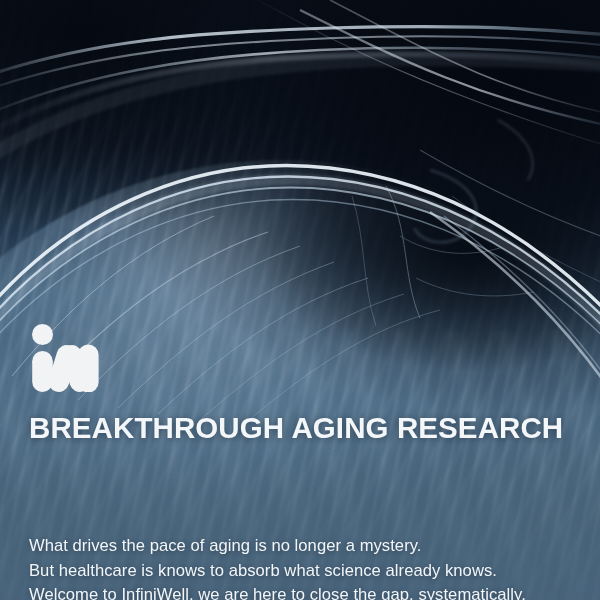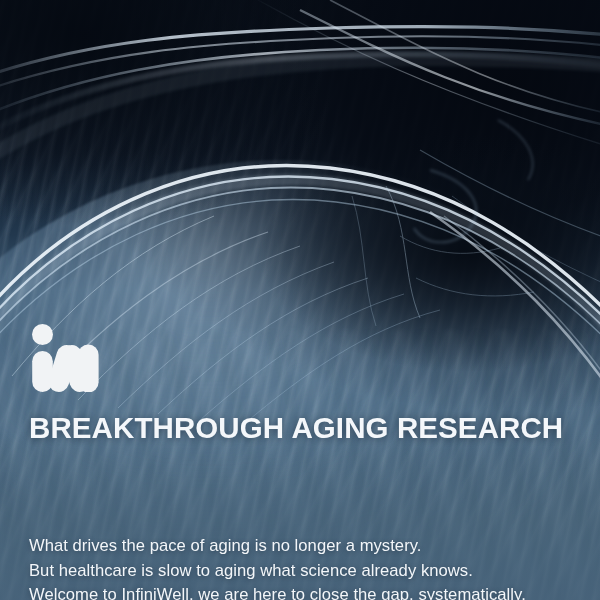--- a/index.html
+++ b/index.html
@@ -329,18 +329,18 @@
 
       <rect x="49" y="20.5" width="20.6" height="48" rx="10.3" fill="#f1f3f5"></rect>
     </svg>
 
     <div id="headline">
       <span class="hl">BREAKTHROUGH AGING RESEARCH</span>
     </div>
 
     <div id="subcopy">
       <span class="sl">What drives the pace of aging is no longer a mystery.</span>
-      <span class="sl">But healthcare is slow to aging what science already knows.</span>
+      <span class="sl">But healthcare is knows to absorb what science already knows.</span>
       <span class="sl">Welcome to InfiniWell, we are here to close the gap, systematically.</span>
     </div>
 
   </div>
 </div>
 
 </body></html>

